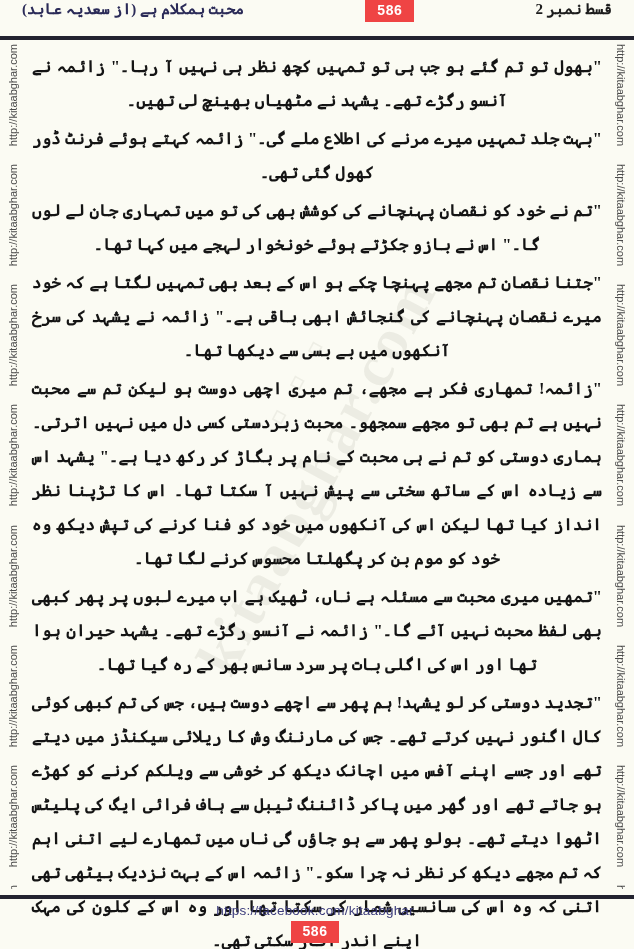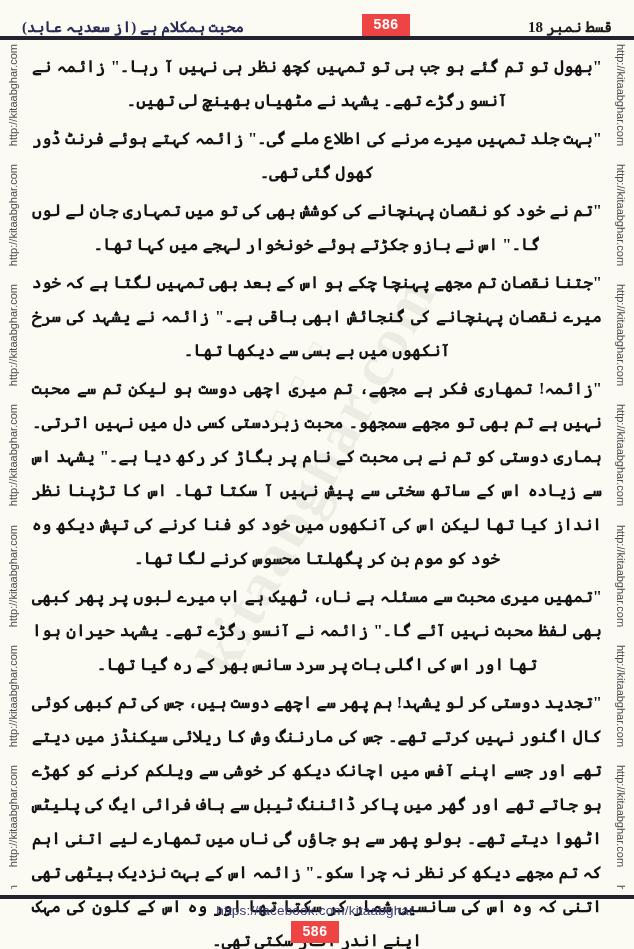--- a/index.html
+++ b/index.html
@@ -55,21 +55,21 @@
     letter-spacing: 6px;
   }
 
   
   .header {
     position: relative;
     z-index: 3;
     height: 36px;
     display: flex;
     flex-direction: row-reverse;
-    align-items: flex-end;
+    align-items: flex-start;
     justify-content: space-between;
     padding: 0 22px;
     box-sizing: border-box;
   }
   .header-title {
     font-family: "Liberation Serif", "DejaVu Serif", serif;
     font-size: 15px;
     font-weight: 700;
     color: #2b2b58;
     direction: rtl;
@@ -198,21 +198,21 @@
 <div class="page">
 
   <div class="bg-watermark">
     <div class="wm-blocks">▫ ▫ ▫</div>
     <div class="wm-text">kitaabghar.com</div>
   </div>
 
   <div class="header">
     <div class="header-title">محبت ہمکلام ہے (از سعدیہ عابد)</div>
     <div class="page-badge">586</div>
-    <div class="header-episode">قسط نمبر 18</div>
+    <div class="header-episode">قسط نمبر 2</div>
   </div>
   <div class="rule"></div>
 
   <div class="side-wm left" id="wm-left">
       <span>http://kitaabghar.com</span>
       <span>http://kitaabghar.com</span>
       <span>http://kitaabghar.com</span>
       <span>http://kitaabghar.com</span>
       <span>http://kitaabghar.com</span>
       <span>http://kitaabghar.com</span>

